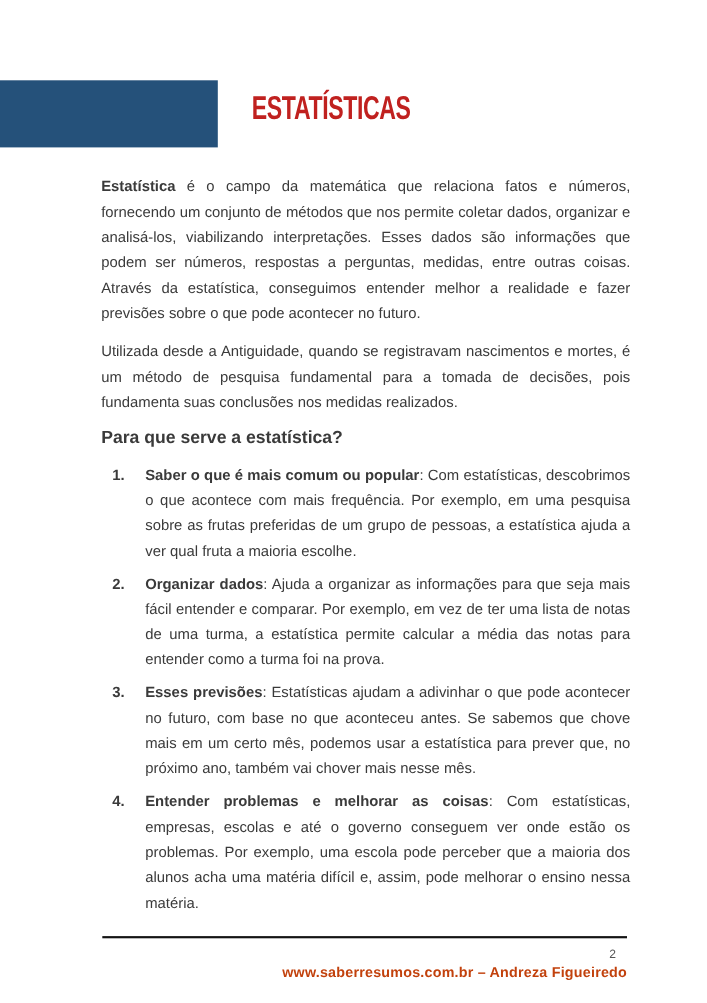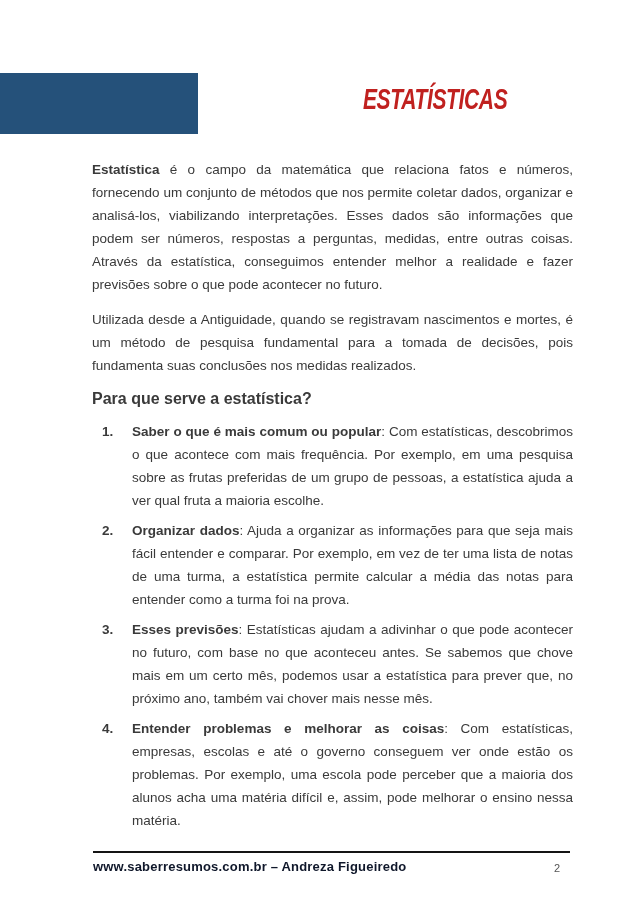--- a/index.html
+++ b/index.html
@@ -12,25 +12,24 @@
   }
 
   
   .accent-bar {
     position:absolute; left:0; top:73px;
     width:198px; height:61px;
     background:var(--accent-bar,#25517a);
   }
   .page-title {
     position:absolute; left:198px; top:82px; width:340px;
-    margin:0; text-align:right;
+    margin:0; text-align:left;
     font-size:30px; font-weight:700;
     color:var(--title,#c0211f);
     white-space:nowrap;
-    font-style:italic;
   }
   .page-title .condense {
     display:inline-block;
     transform:scaleX(0.70);
     transform-origin:center;
     letter-spacing:-0.5px;
   }
 
   
   .content {
@@ -57,25 +56,25 @@
     font-weight:700;
   }
   b, strong { font-weight:700; color:inherit; }
 
   
   .footer {
     position:absolute; left:93px; top:851px; width:477px;
     border-top:2px solid #141414;
   }
   .credit {
-    margin-top:6px;
-    text-align:left;
+    margin-top:23px;
+    text-align:right;
     font-weight:700;
     font-size:13px;
-    color:#0f172a;
+    color:#c2410c;
     letter-spacing:0.2px;
   }
   .page-num {
     position:absolute; right:10px; top:9px;
     font-size:11px; color:#555555;
   }
 </style>
 </head>
 <body>
 

